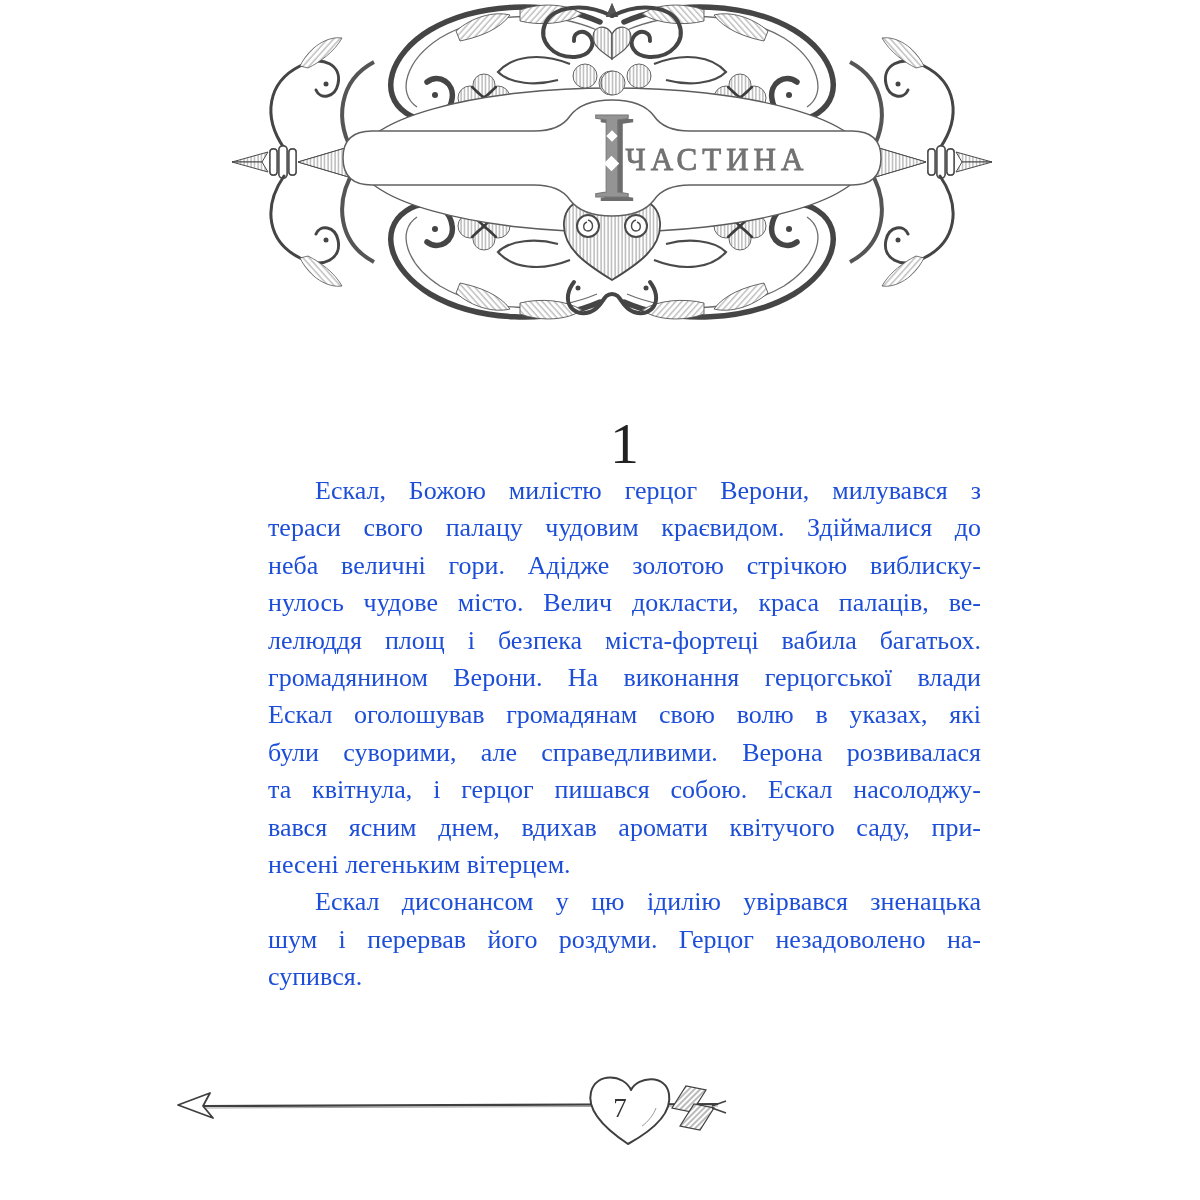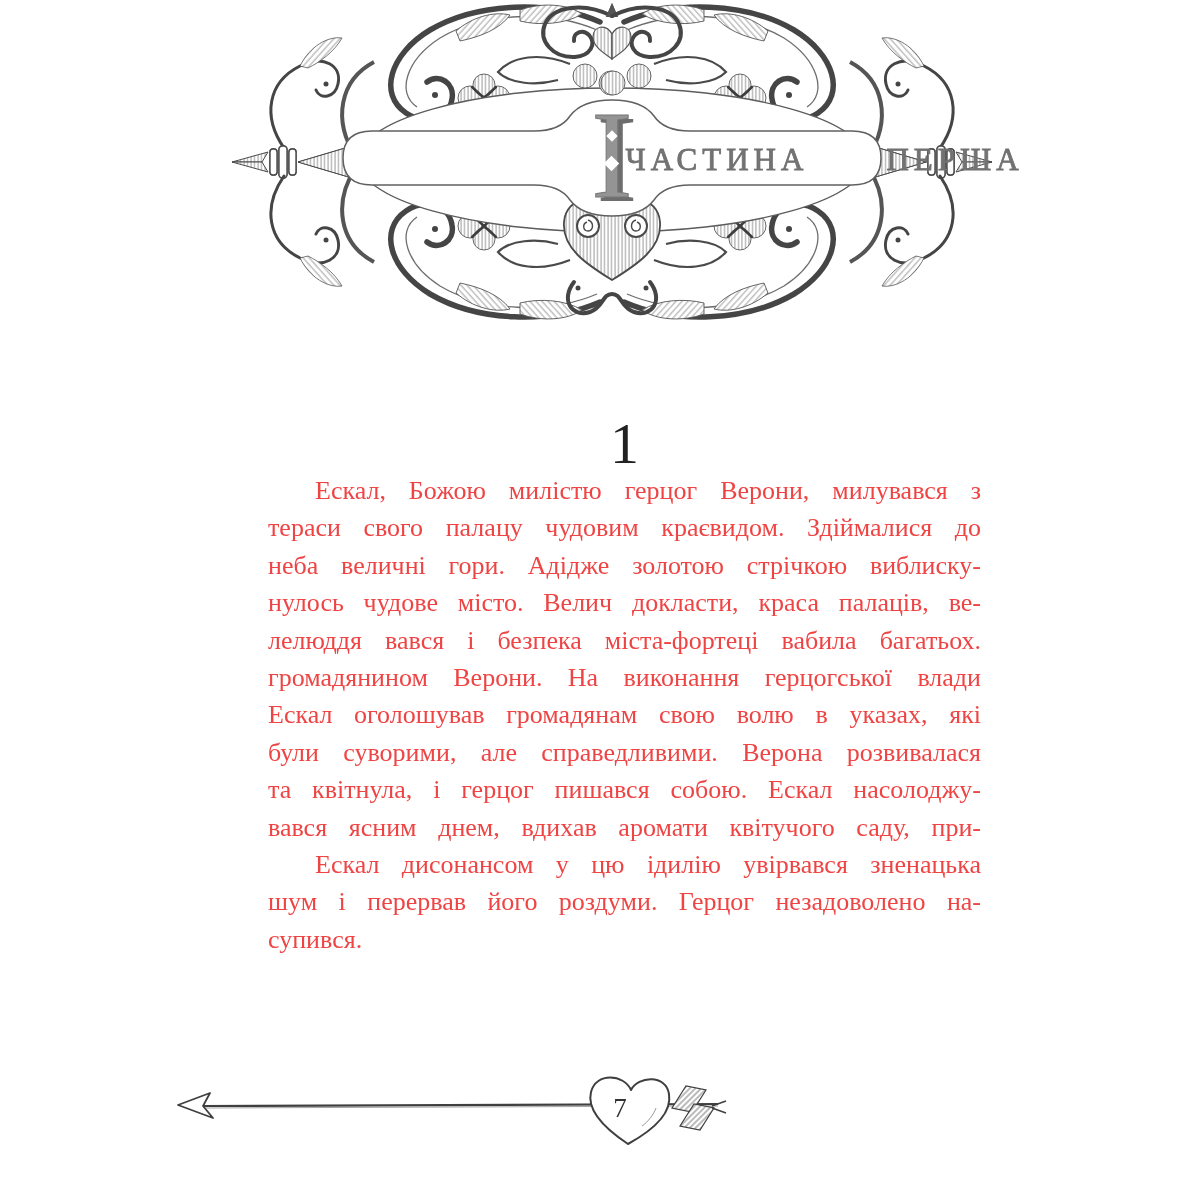--- a/index.html
+++ b/index.html
@@ -20,21 +20,21 @@
   .i-diamond{position:absolute;background:#fff;transform:rotate(45deg);}
   .i-diamond.d1{left:608px;top:132px;width:8px;height:8px;}
   .i-diamond.d2{left:606px;top:158px;width:11px;height:11px;}
 
   
   .chapter-number{position:absolute;left:268px;top:415px;width:713px;
       text-align:center;font-size:58px;line-height:1;color:#222;}
 
   
   .text-block{position:absolute;left:268px;top:472px;width:713px;
-      font-size:26px;color:#ef4444;}
+      font-size:26px;color:#1d4ed8;}
   .textline{line-height:37.4px;text-align:justify;text-align-last:justify;
       white-space:normal;}
   .textline.end{text-align-last:left;}
   .textline.first{text-indent:47px;}
 
   
   .footer-ornament{position:absolute;left:160px;top:1068px;width:600px;height:88px;}
   .page-number{position:absolute;left:600px;top:1092px;width:40px;height:32px;
       line-height:32px;text-align:center;font-size:27px;color:#333;}
 </style>
@@ -109,40 +109,40 @@
         <path d="M 414,220 C 408,222 408,230 414,231 C 419,231 420,224 415,222" fill="none" stroke="#4a4a4a" stroke-width="1.4"></path>
         <path d="M 352,282 C 338,300 350,318 368,312 C 382,307 380,294 390,294 C 400,294 398,307 412,312 C 430,318 442,300 428,282" fill="none" stroke="#454545" stroke-width="4" stroke-linecap="round"></path>
         <circle cx="356" cy="288" r="2.5" fill="#454545"></circle>
         <circle cx="424" cy="288" r="2.5" fill="#454545"></circle>
       </g>
 
       <path d="M 121,158 Q 121,131 150,131 L 312,131 Q 338,131 348,116 Q 360,100 390,100 Q 420,100 432,116 Q 442,131 468,131 L 630,131 Q 659,131 659,158 Q 659,185 630,185 L 468,185 Q 442,185 432,200 Q 420,216 390,216 Q 360,216 348,200 Q 338,185 312,185 L 150,185 Q 121,185 121,158 Z" fill="#fff" stroke="#606060" stroke-width="1.5"></path>
     </svg>
 
     <span class="badge-word left">ЧАСТИНА</span>
-    <span class="badge-word right">ПЕРША</span>
   </div>
 
   <span class="part-numeral">I</span>
   <span class="i-diamond d1"></span>
   <span class="i-diamond d2"></span>
 
   <div class="chapter-number">1</div>
 
   <div class="text-block">
       <div class="textline first">Ескал, Божою милістю герцог Верони, милувався з</div>
       <div class="textline">тераси свого палацу чудовим краєвидом. Здіймалися до</div>
       <div class="textline">неба величні гори. Адідже золотою стрічкою виблиску-</div>
       <div class="textline">нулось чудове місто. Велич докласти, краса палаців, ве-</div>
-      <div class="textline">лелюддя вався і безпека міста-фортеці вабила багатьох.</div>
+      <div class="textline">лелюддя площ і безпека міста-фортеці вабила багатьох.</div>
       <div class="textline">громадянином Верони. На виконання герцогської влади</div>
       <div class="textline">Ескал оголошував громадянам свою волю в указах, які</div>
       <div class="textline">були суворими, але справедливими. Верона розвивалася</div>
       <div class="textline">та квітнула, і герцог пишався собою. Ескал насолоджу-</div>
       <div class="textline">вався ясним днем, вдихав аромати квітучого саду, при-</div>
+      <div class="textline end">несені легеньким вітерцем.</div>
       <div class="textline first">Ескал дисонансом у цю ідилію увірвався зненацька</div>
       <div class="textline">шум і перервав його роздуми. Герцог незадоволено на-</div>
       <div class="textline end">супився.</div>
     </div>
 
   <div class="footer-ornament">
     <svg viewBox="0 0 600 88" width="600" height="88">
       <defs>
         <pattern id="fhd" width="4" height="4" patternUnits="userSpaceOnUse" patternTransform="rotate(45)">
           <rect width="4" height="4" fill="#fff"></rect>

